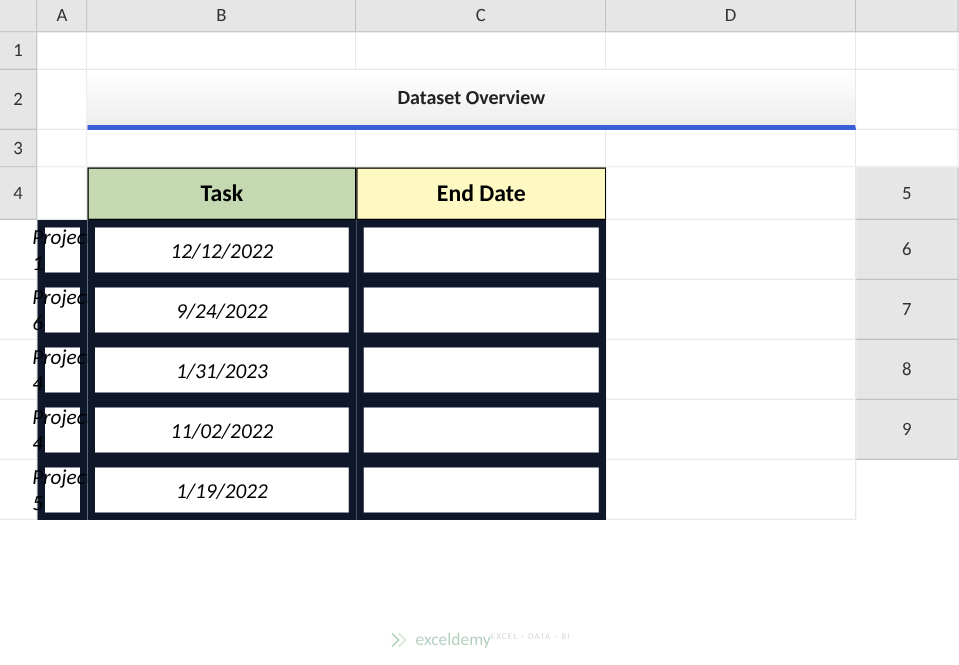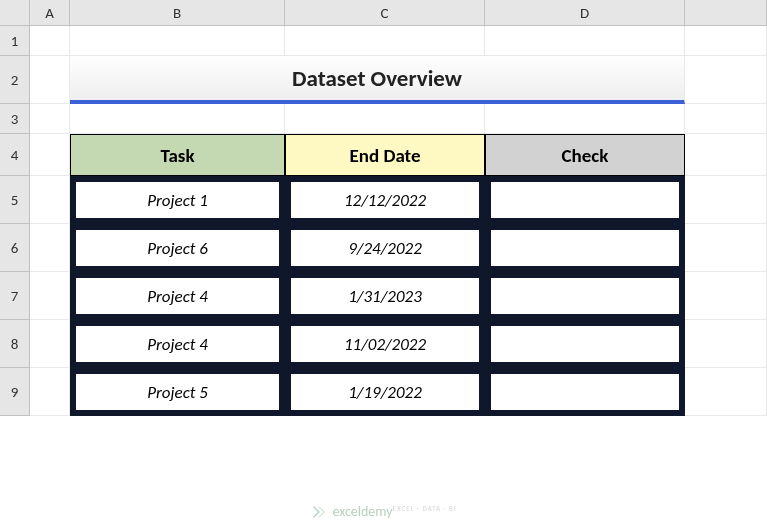--- a/index.html
+++ b/index.html
@@ -53,21 +53,21 @@
       align-items: center;
       justify-content: center;
       font-size: 17px;
       background: #fff;
     }
     .title-cell {
       grid-column: 3 / 6;
       grid-row: 3;
       background: linear-gradient(to bottom, #ffffff, #eeeeee);
       border-bottom: 4px solid #3b5fd6;
-      font-size: 23px;
+      font-size: 16px;
       font-weight: bold;
       color: #222;
       display: flex;
       align-items: center;
       justify-content: center;
       border-right: 1px solid #e8e8e8;
     }
     .header-cell {
       font-weight: bold;
       font-size: 19px;
@@ -139,21 +139,20 @@
   <div class="cell"></div>
   <div class="cell"></div>
   <div class="cell"></div>
   <div class="cell"></div>
   <div class="cell"></div>
 
   <div class="row-header">4</div>
   <div class="cell"></div>
   <div class="cell header-cell hb">Task</div>
   <div class="cell header-cell hc">End Date</div>
-  <div class="cell header-cell hd">Check</div>
   <div class="cell"></div>
 
   <div class="row-header">5</div>
   <div class="cell"></div>
   <div class="cell data-cell">Project 1</div>
   <div class="cell data-cell">12/12/2022</div>
   <div class="cell data-cell"></div>
   <div class="cell"></div>
 
   <div class="row-header">6</div>

